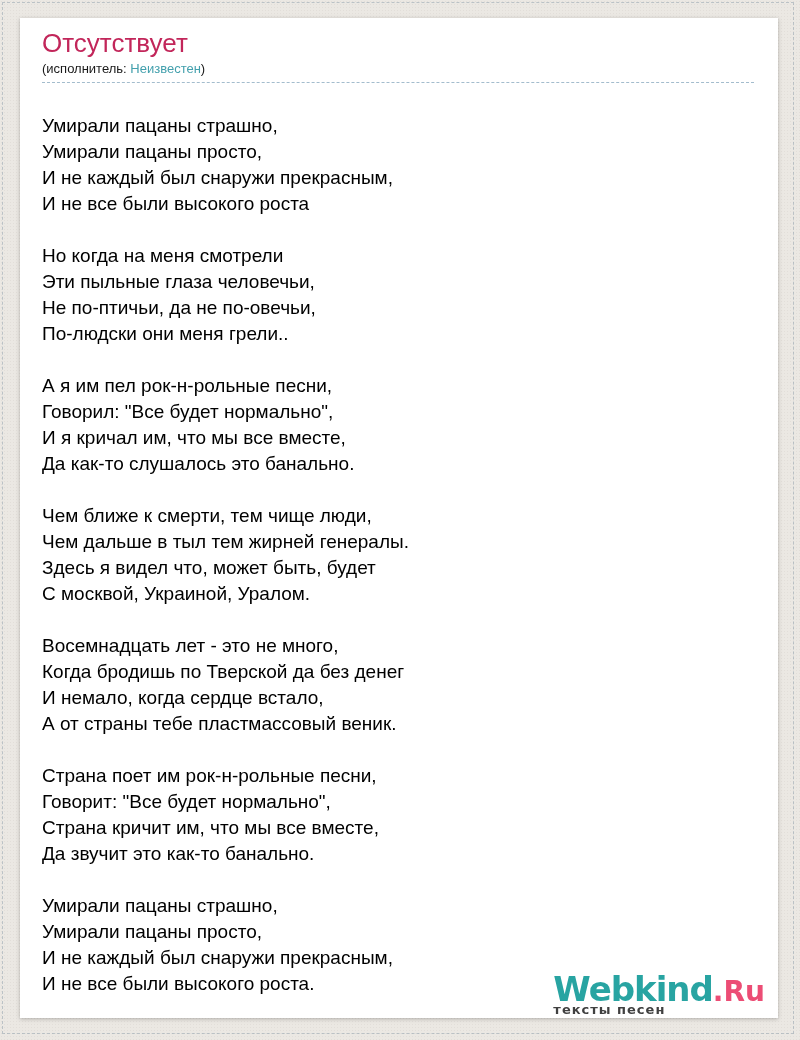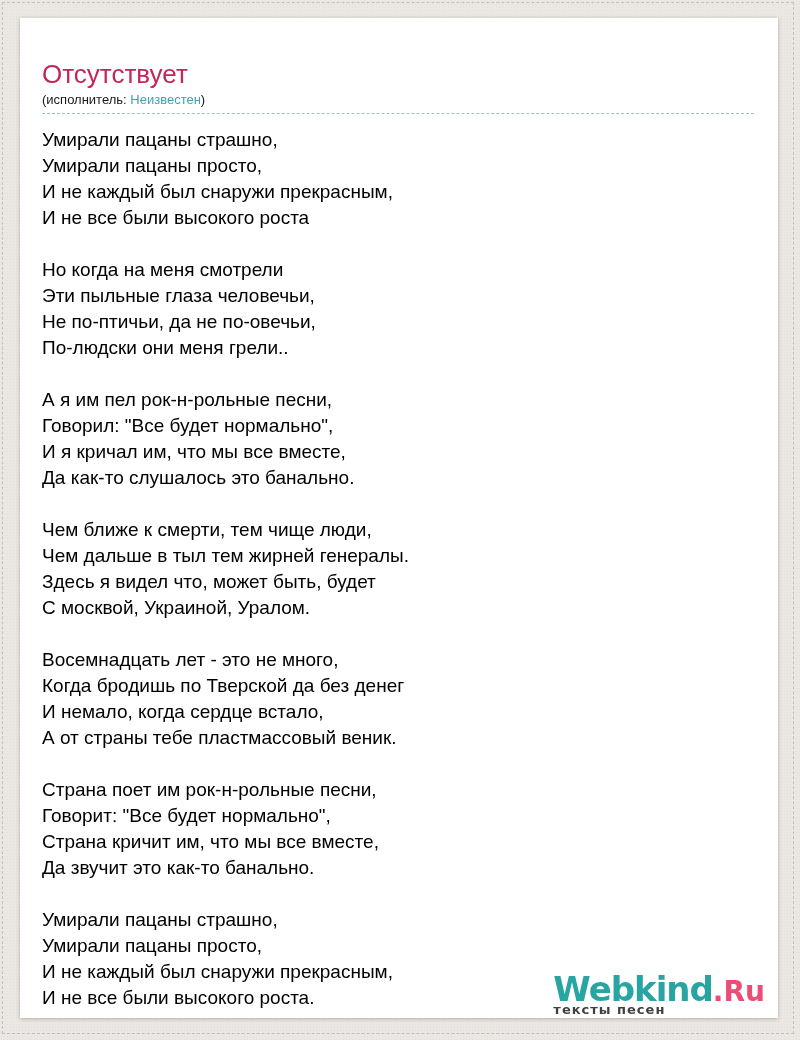--- a/index.html
+++ b/index.html
@@ -27,21 +27,21 @@
   }
   .card {
     position: absolute;
     left: 20px;
     top: 18px;
     width: 758px;
     height: 1000px;
     background: #ffffff;
     box-shadow: 0 1px 4px rgba(0,0,0,0.25);
     box-sizing: border-box;
-    padding: 42px 24px 0 22px;
+    padding: 11px 24px 0 22px;
   }
   .page-title {
     margin: 0;
     font-size: 26px;
     font-weight: normal;
     line-height: 1.1;
     color: #c2265a;
   }
   .artist-line {
     margin-top: 3px;
@@ -49,21 +49,21 @@
     color: #1a1a1a;
     padding-bottom: 6px;
     border-bottom: 1px dashed #a3bccd;
   }
   .artist-line a {
     color: #43a0ad;
     text-decoration: none;
     cursor: pointer;
   }
   .lyrics {
-    margin-top: 13px;
+    margin-top: 30px;
     font-size: 19px;
     line-height: 26px;
     color: #000000;
   }
   .lyrics p.stanza {
     margin: 0 0 26px 0;
   }
   .site-logo {
     position: absolute;
     right: 13px;

